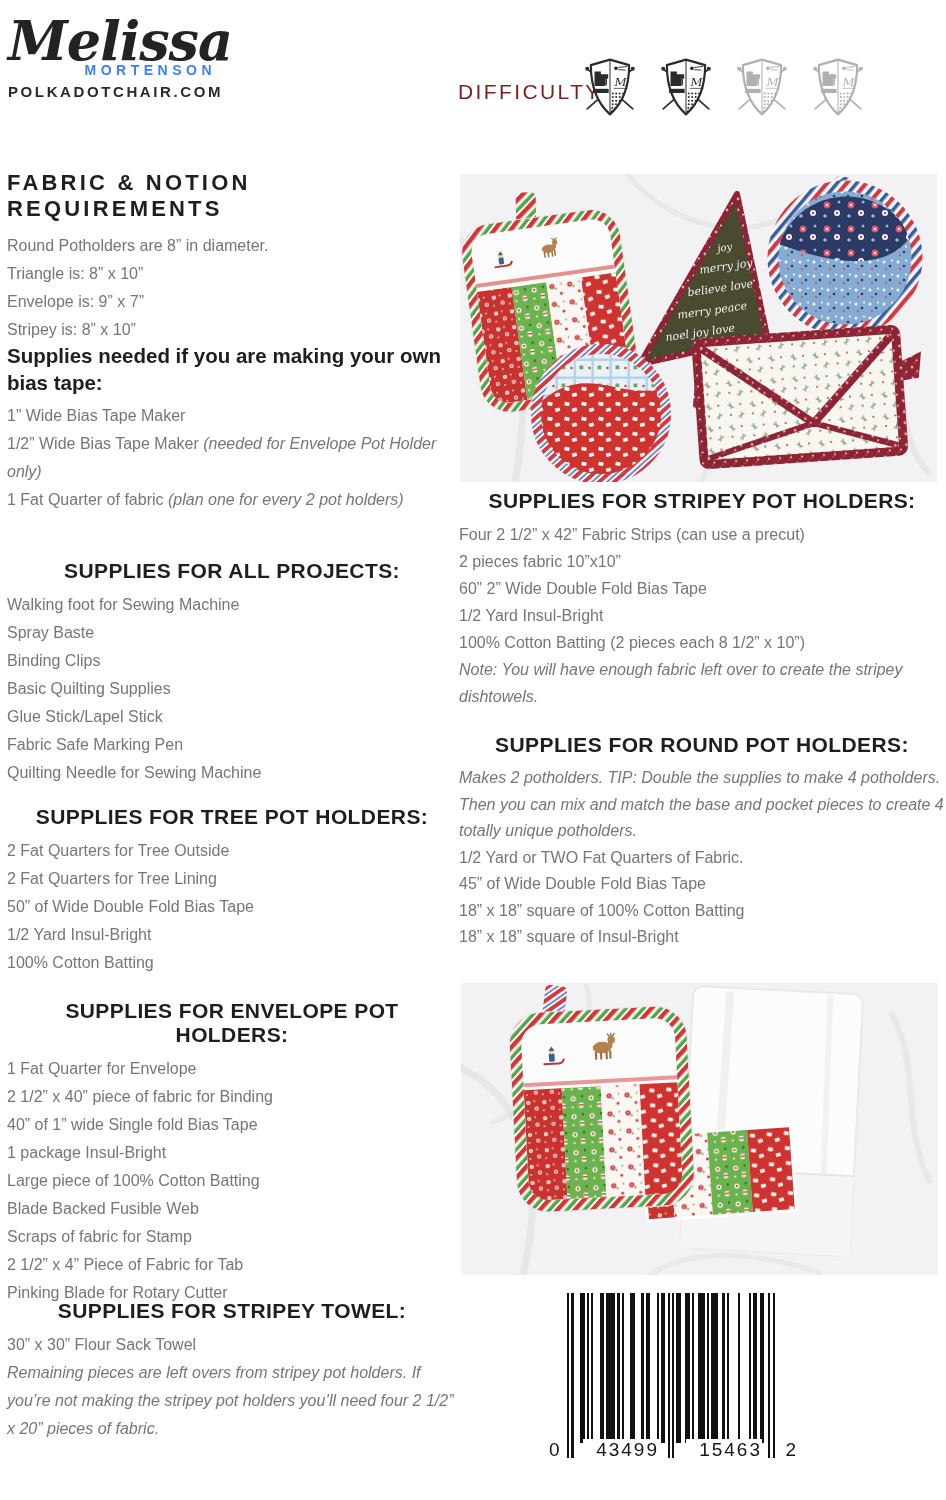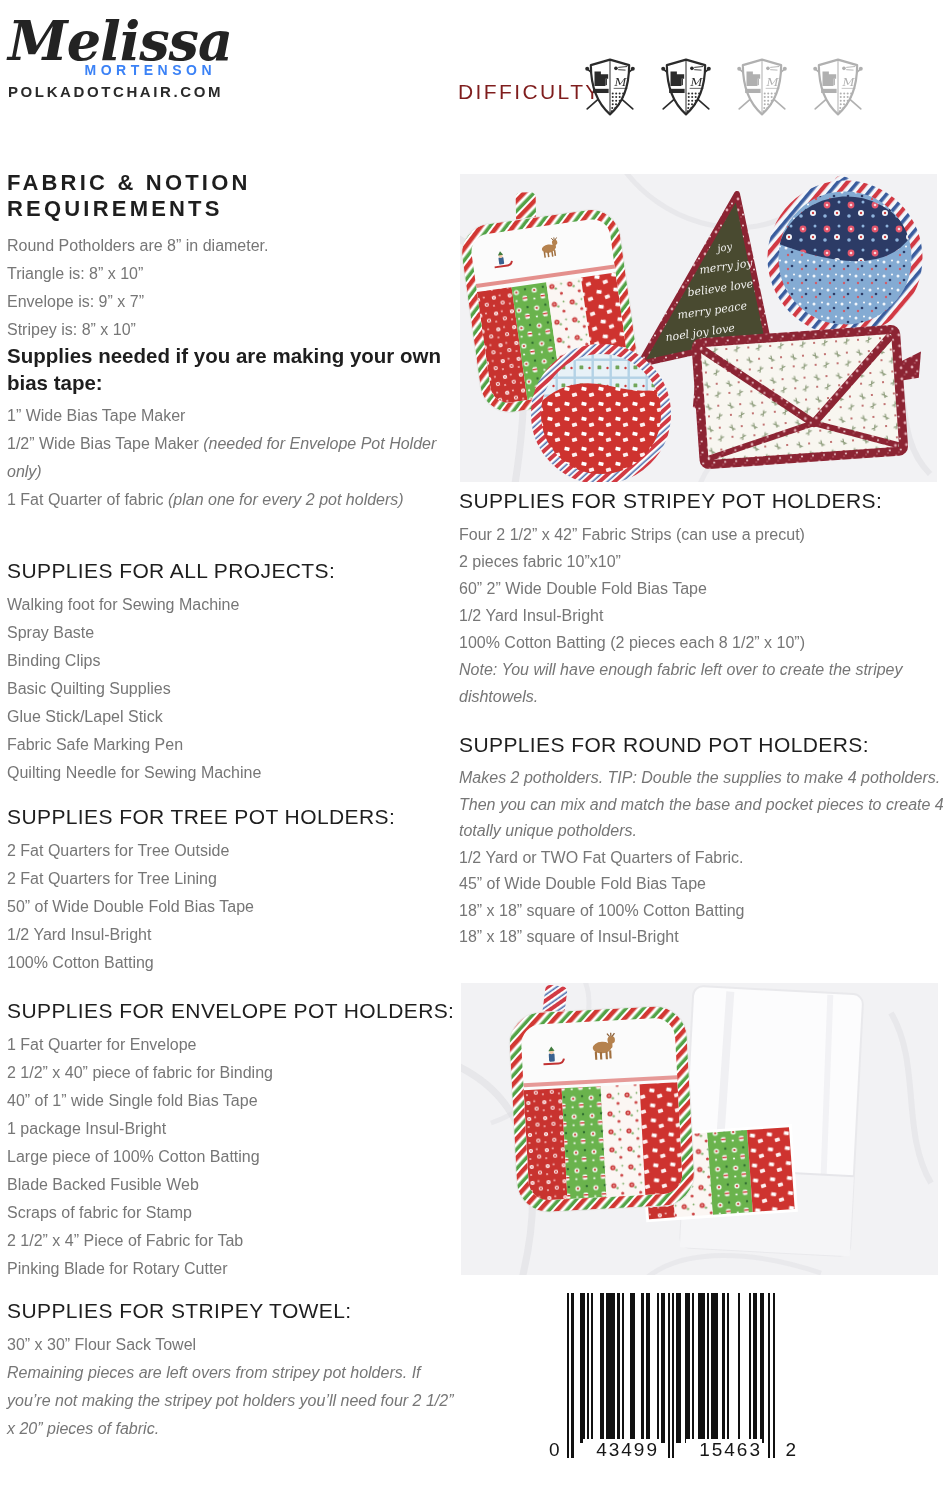--- a/index.html
+++ b/index.html
@@ -15,21 +15,21 @@
   .logo-site{font-size:15px;font-weight:700;letter-spacing:2.6px;color:#2a2a2a;margin-top:5px;}
 
   
   .diff-label{font-size:21px;font-weight:400;letter-spacing:2.4px;color:#7f1d1d;}
   .diff-icons{display:flex;gap:16px;}
   .shield{width:60px;height:62px;color:#2b2b2b;}
   .shield.off{color:#b0b0b0;}
 
   
   .h-main{font-size:22px;font-weight:700;letter-spacing:3.2px;color:#1e1e1e;margin:0 0 10px 0;}
-  .h-caps{font-size:21px;font-weight:400;letter-spacing:0.4px;color:#1e1e1e;margin:0 0 8px 0;}
+  .h-caps{font-size:21px;font-weight:700;letter-spacing:0.4px;color:#1e1e1e;margin:0 0 8px 0;text-align:center;}
   .h-sent{font-size:20.5px;font-weight:700;color:#1e1e1e;line-height:27px;margin:0 0 6px 0;}
   .body-txt{font-size:16px;line-height:28px;color:#767676;}
   .rcol .body-txt{line-height:27px;}
   .tight .body-txt{line-height:26.5px;}
   .ln{white-space:normal;}
   .it{font-style:italic;}
 
   
   .photo-svg{position:absolute;display:block;}
 

